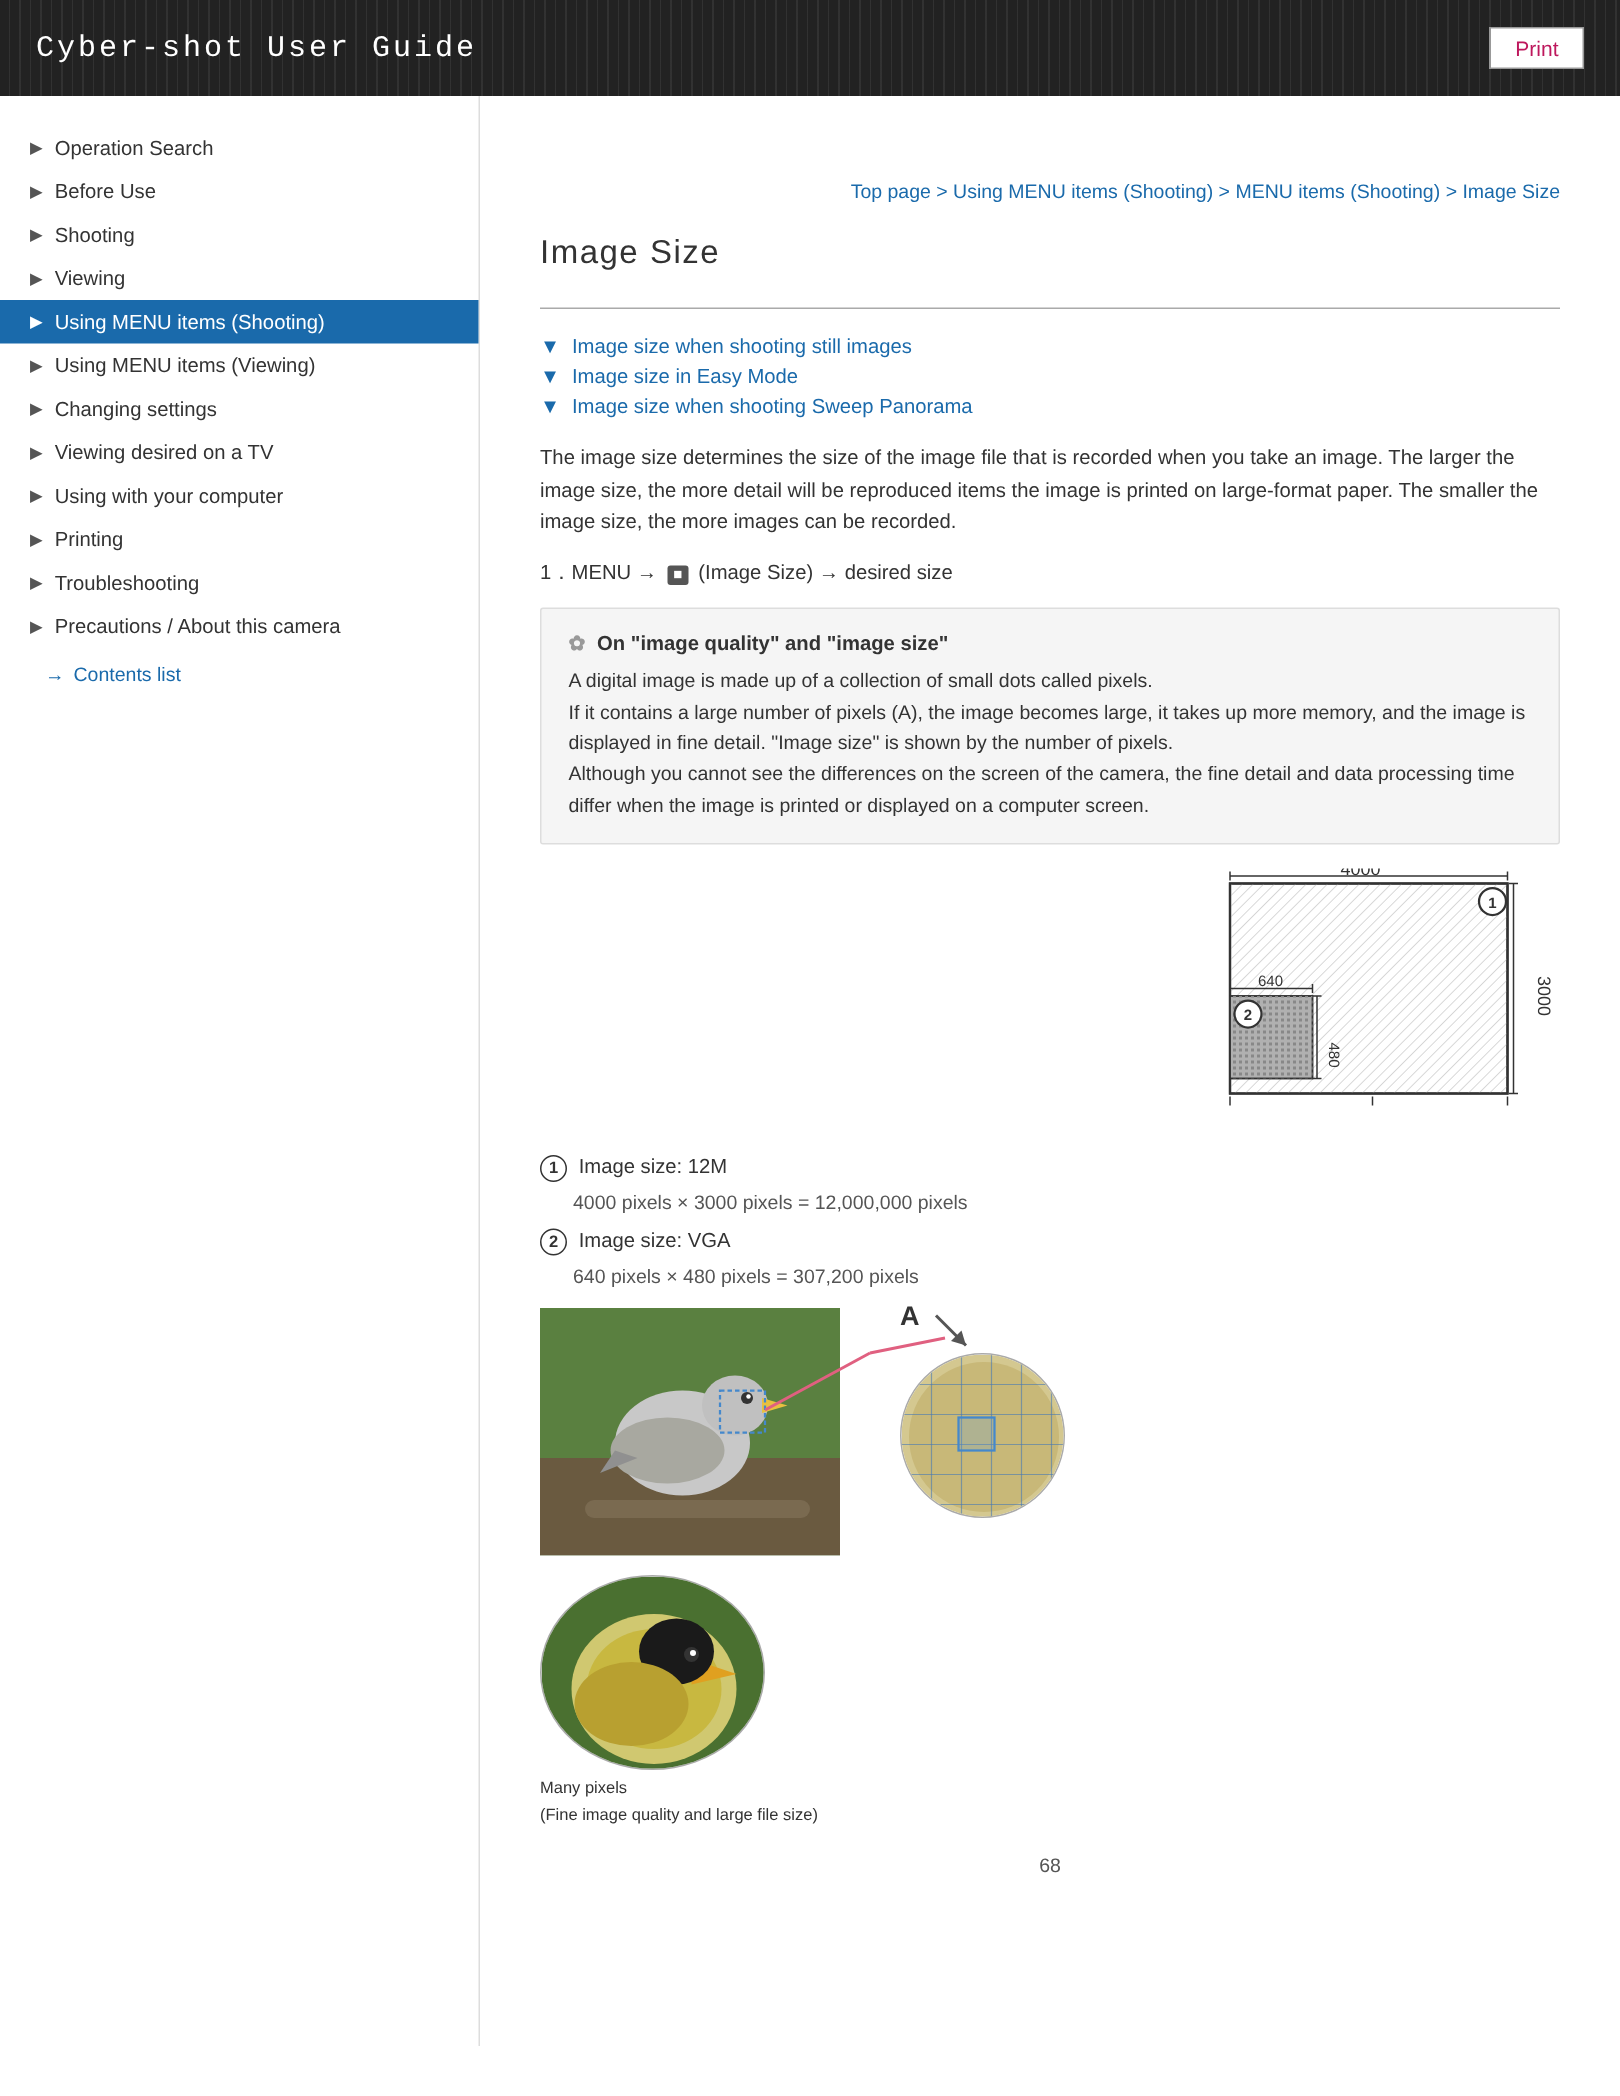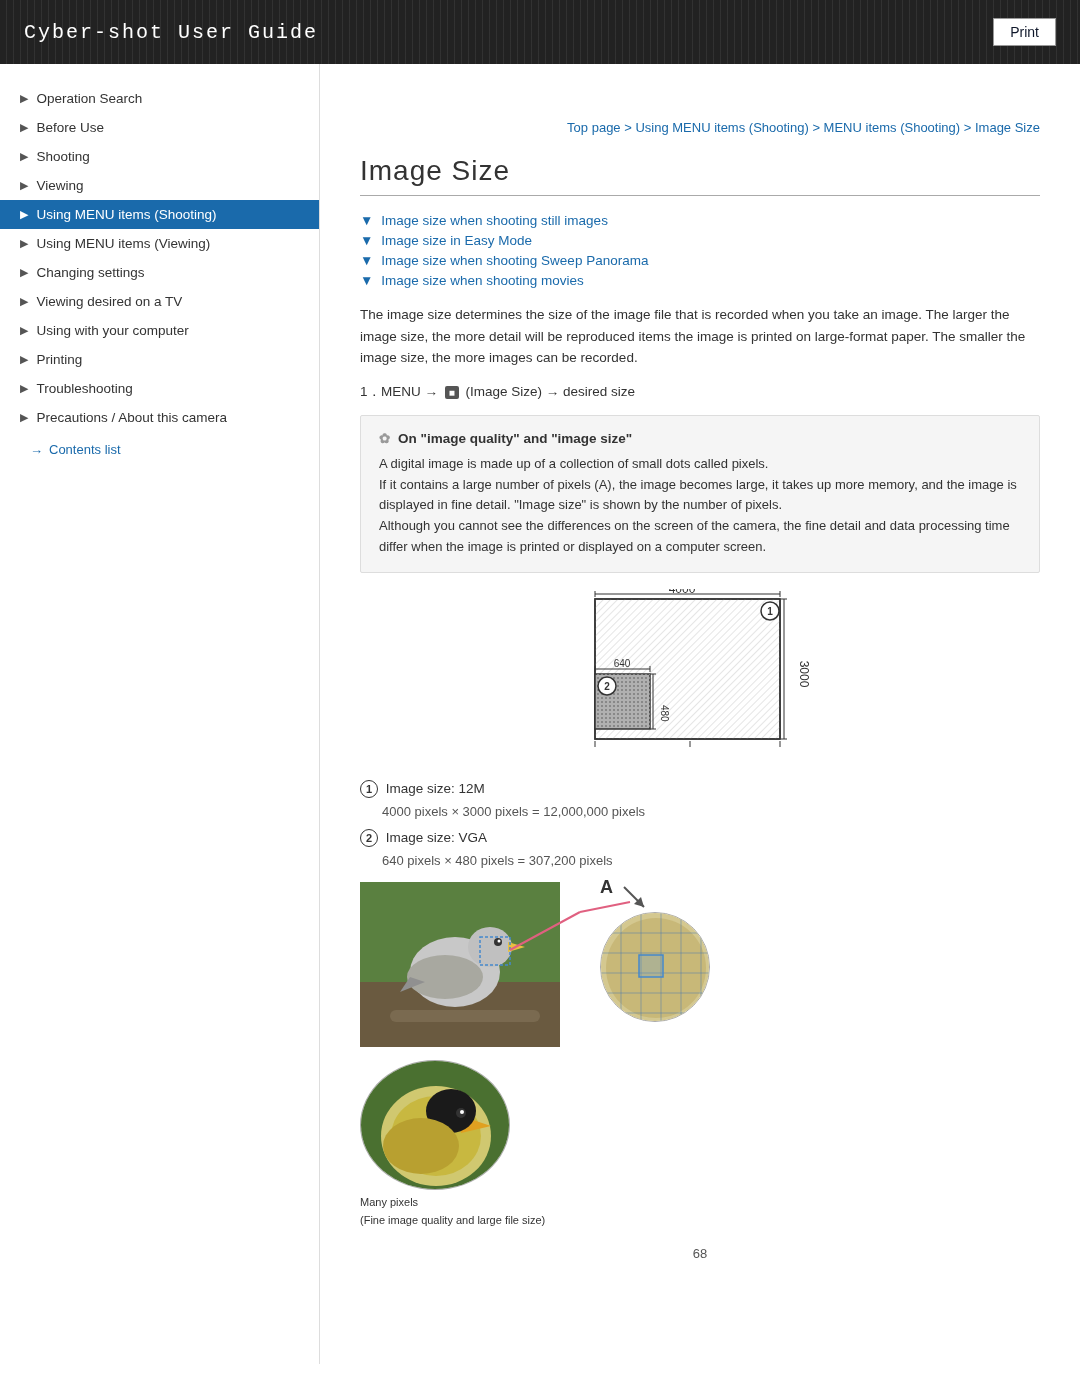--- a/index.html
+++ b/index.html
@@ -32,21 +32,21 @@
       font-family: 'Courier New', monospace;
       letter-spacing: 2px;
       font-weight: normal;
     }
     .print-btn {
       background: #fff;
       border: 1px solid #999;
       padding: 5px 16px;
       font-size: 14px;
       cursor: pointer;
-      color: #0f172a;
+      color: #be185d;
     }
 
     
     .layout {
       display: flex;
       min-height: 1300px;
     }
 
     
     .sidebar {
@@ -102,25 +102,25 @@
     .breadcrumb {
       color: #1a6aab;
       font-size: 13px;
       text-align: right;
       margin-bottom: 20px;
       cursor: pointer;
     }
 
     
     .page-title {
-      font-size: 28px;
+      font-size: 22px;
       font-weight: normal;
       color: #333;
       border-bottom: 1px solid #aaa;
-      padding-bottom: 8px;
+      padding-bottom: 24px;
       margin-bottom: 16px;
       letter-spacing: 1px;
     }
 
     
     .links-list {
       list-style: none;
       margin-bottom: 16px;
     }
     .links-list li {
@@ -183,21 +183,21 @@
     .tip-text {
       font-size: 13px;
       line-height: 1.6;
       color: #333;
     }
 
     
     .diagram-container {
       margin: 16px 0;
       display: flex;
-      justify-content: center;
+      justify-content: flex-end;
     }
     .diagram-svg {
       border: none;
     }
 
     
     .size-desc {
       font-size: 13.5px;
       margin-bottom: 6px;
       color: #333;
@@ -317,24 +317,20 @@
         <span>Image size when shooting still images</span>
       </li>
       <li>
         <span class="triangle-down">▼</span>
         <span>Image size in Easy Mode</span>
       </li>
       <li>
         <span class="triangle-down">▼</span>
         <span>Image size when shooting Sweep Panorama</span>
       </li>
-      <li>
-        <span class="triangle-down">▼</span>
-        <span>Image size when shooting movies</span>
-      </li>
     </ul>
 
     <p class="body-text">The image size determines the size of the image file that is recorded when you take an image. The larger the image size, the more detail will be reproduced items the image is printed on large-format paper. The smaller the image size, the more images can be recorded.</p>
 
     <p class="menu-instruction">
       1．MENU →&nbsp;<span class="menu-icon">■</span>&nbsp;(Image Size) → desired size
     </p>
 
     <div class="tip-box">
       <div class="tip-title">

